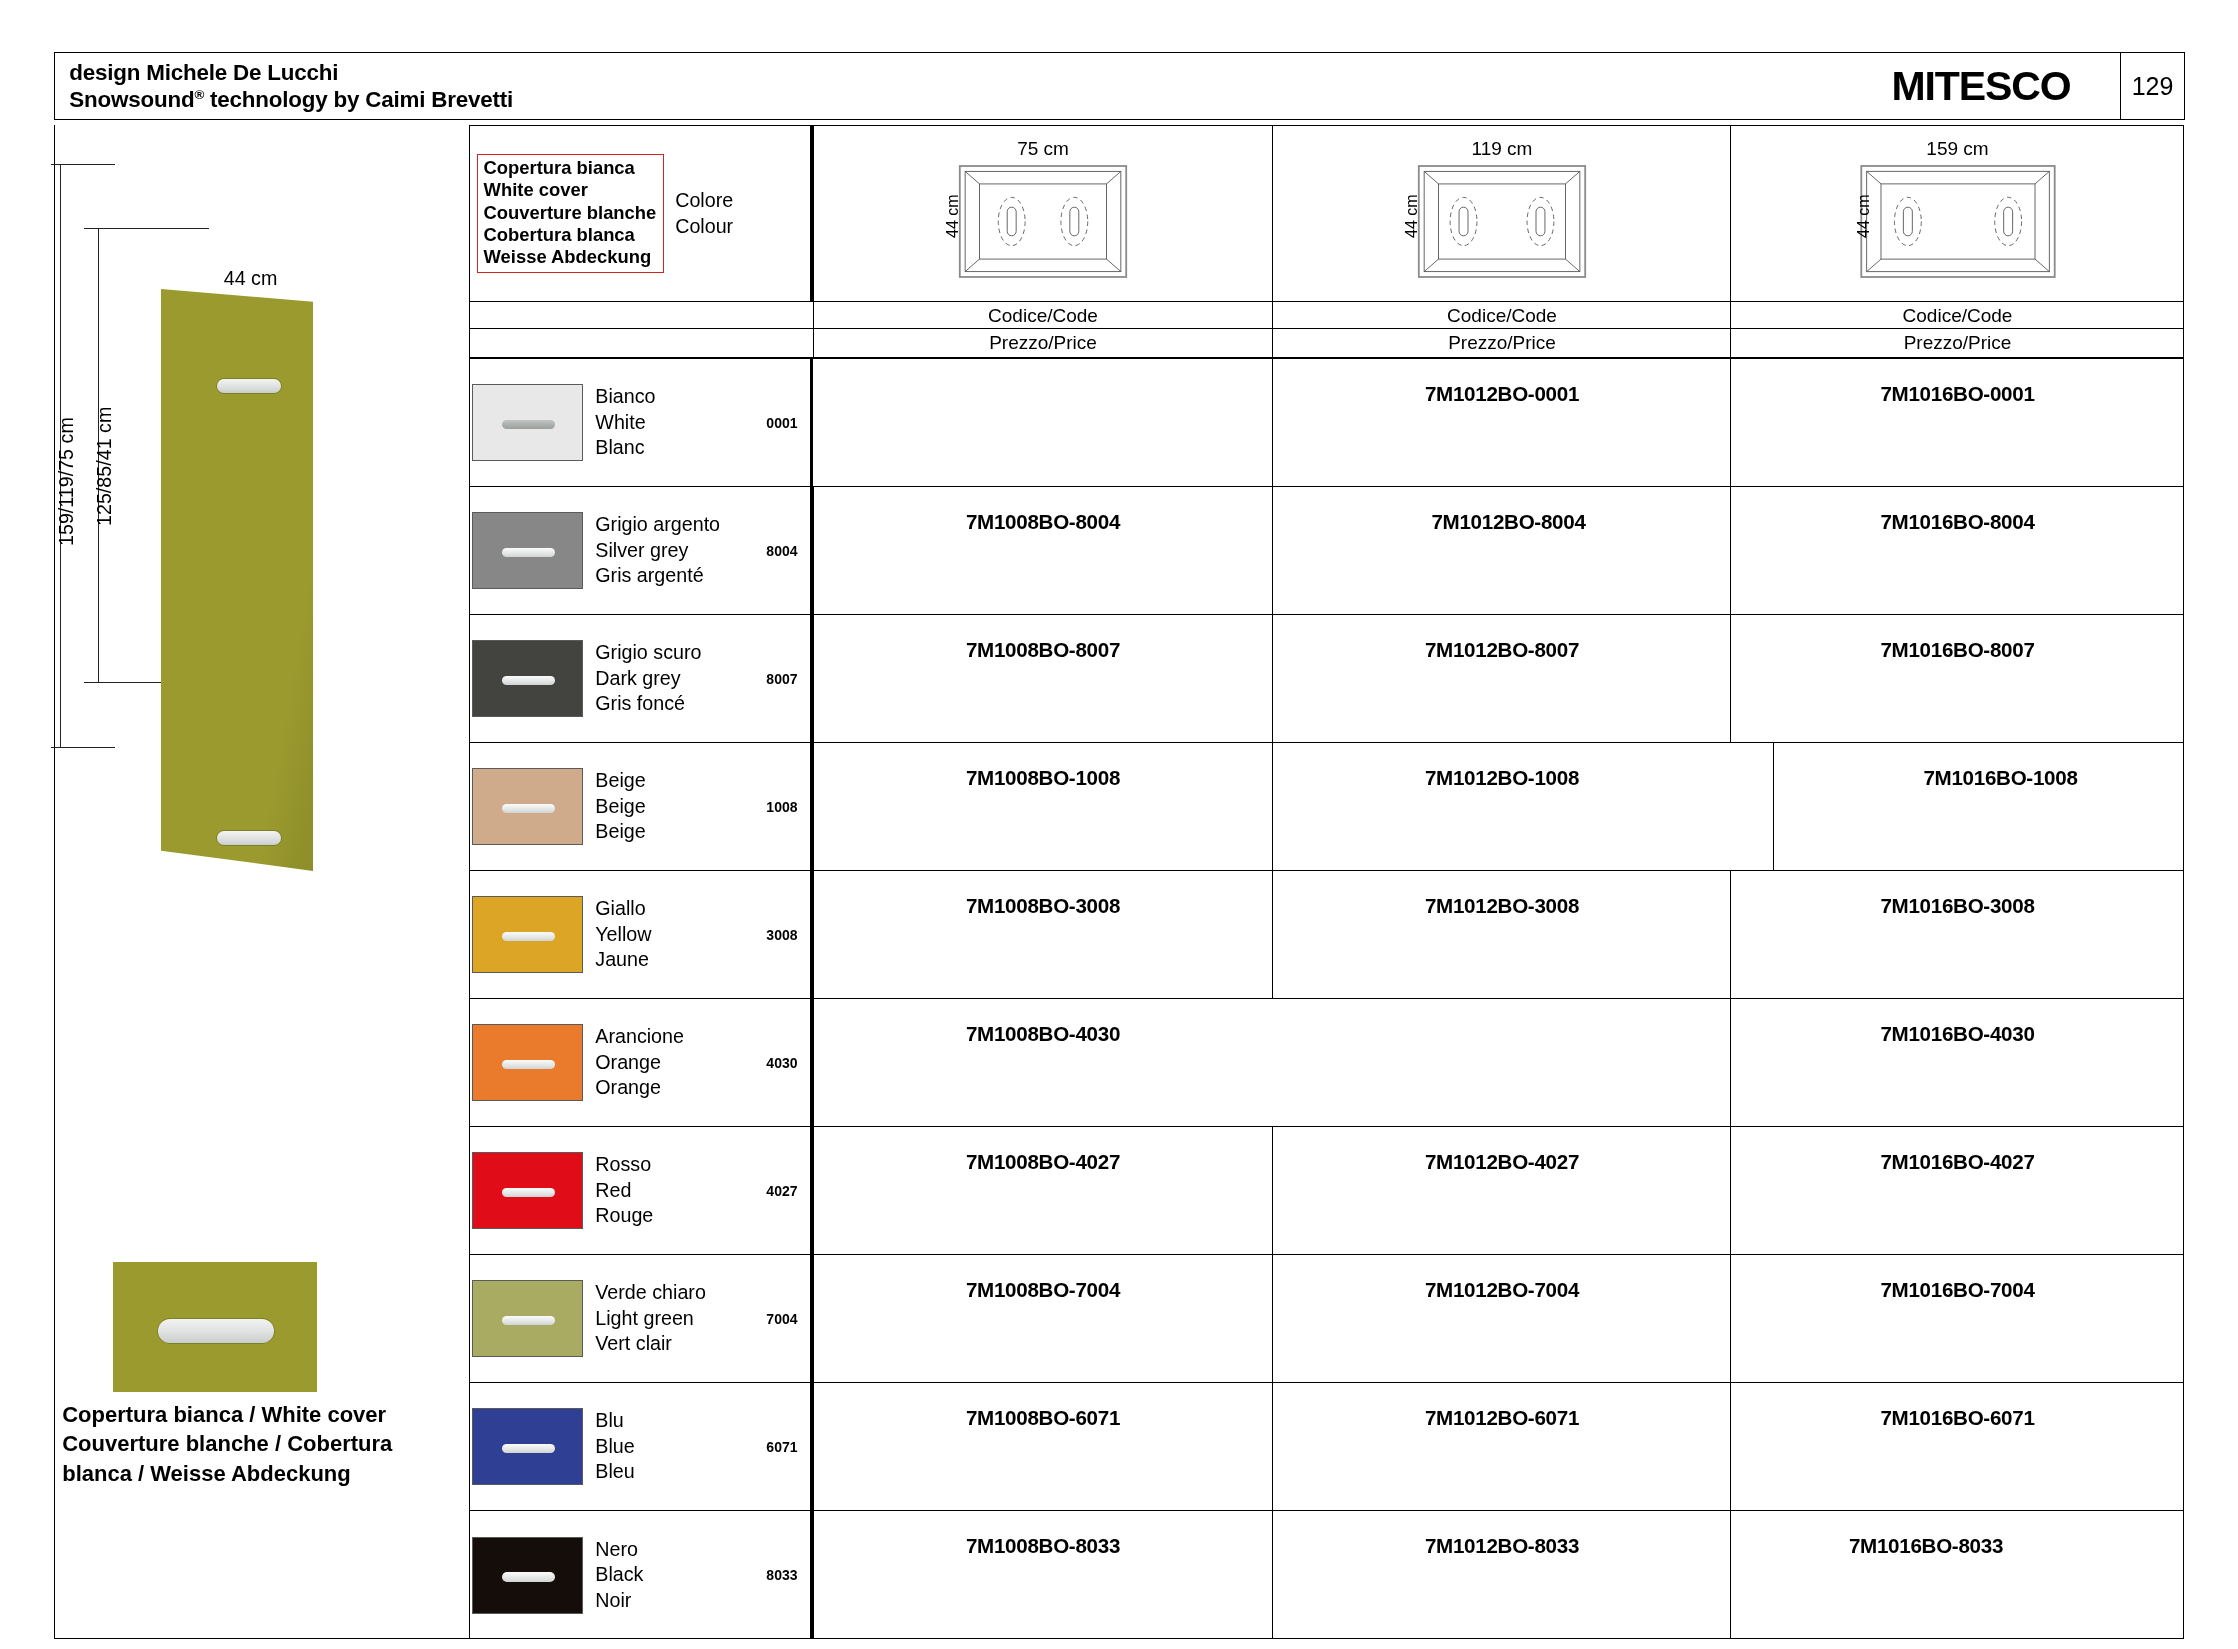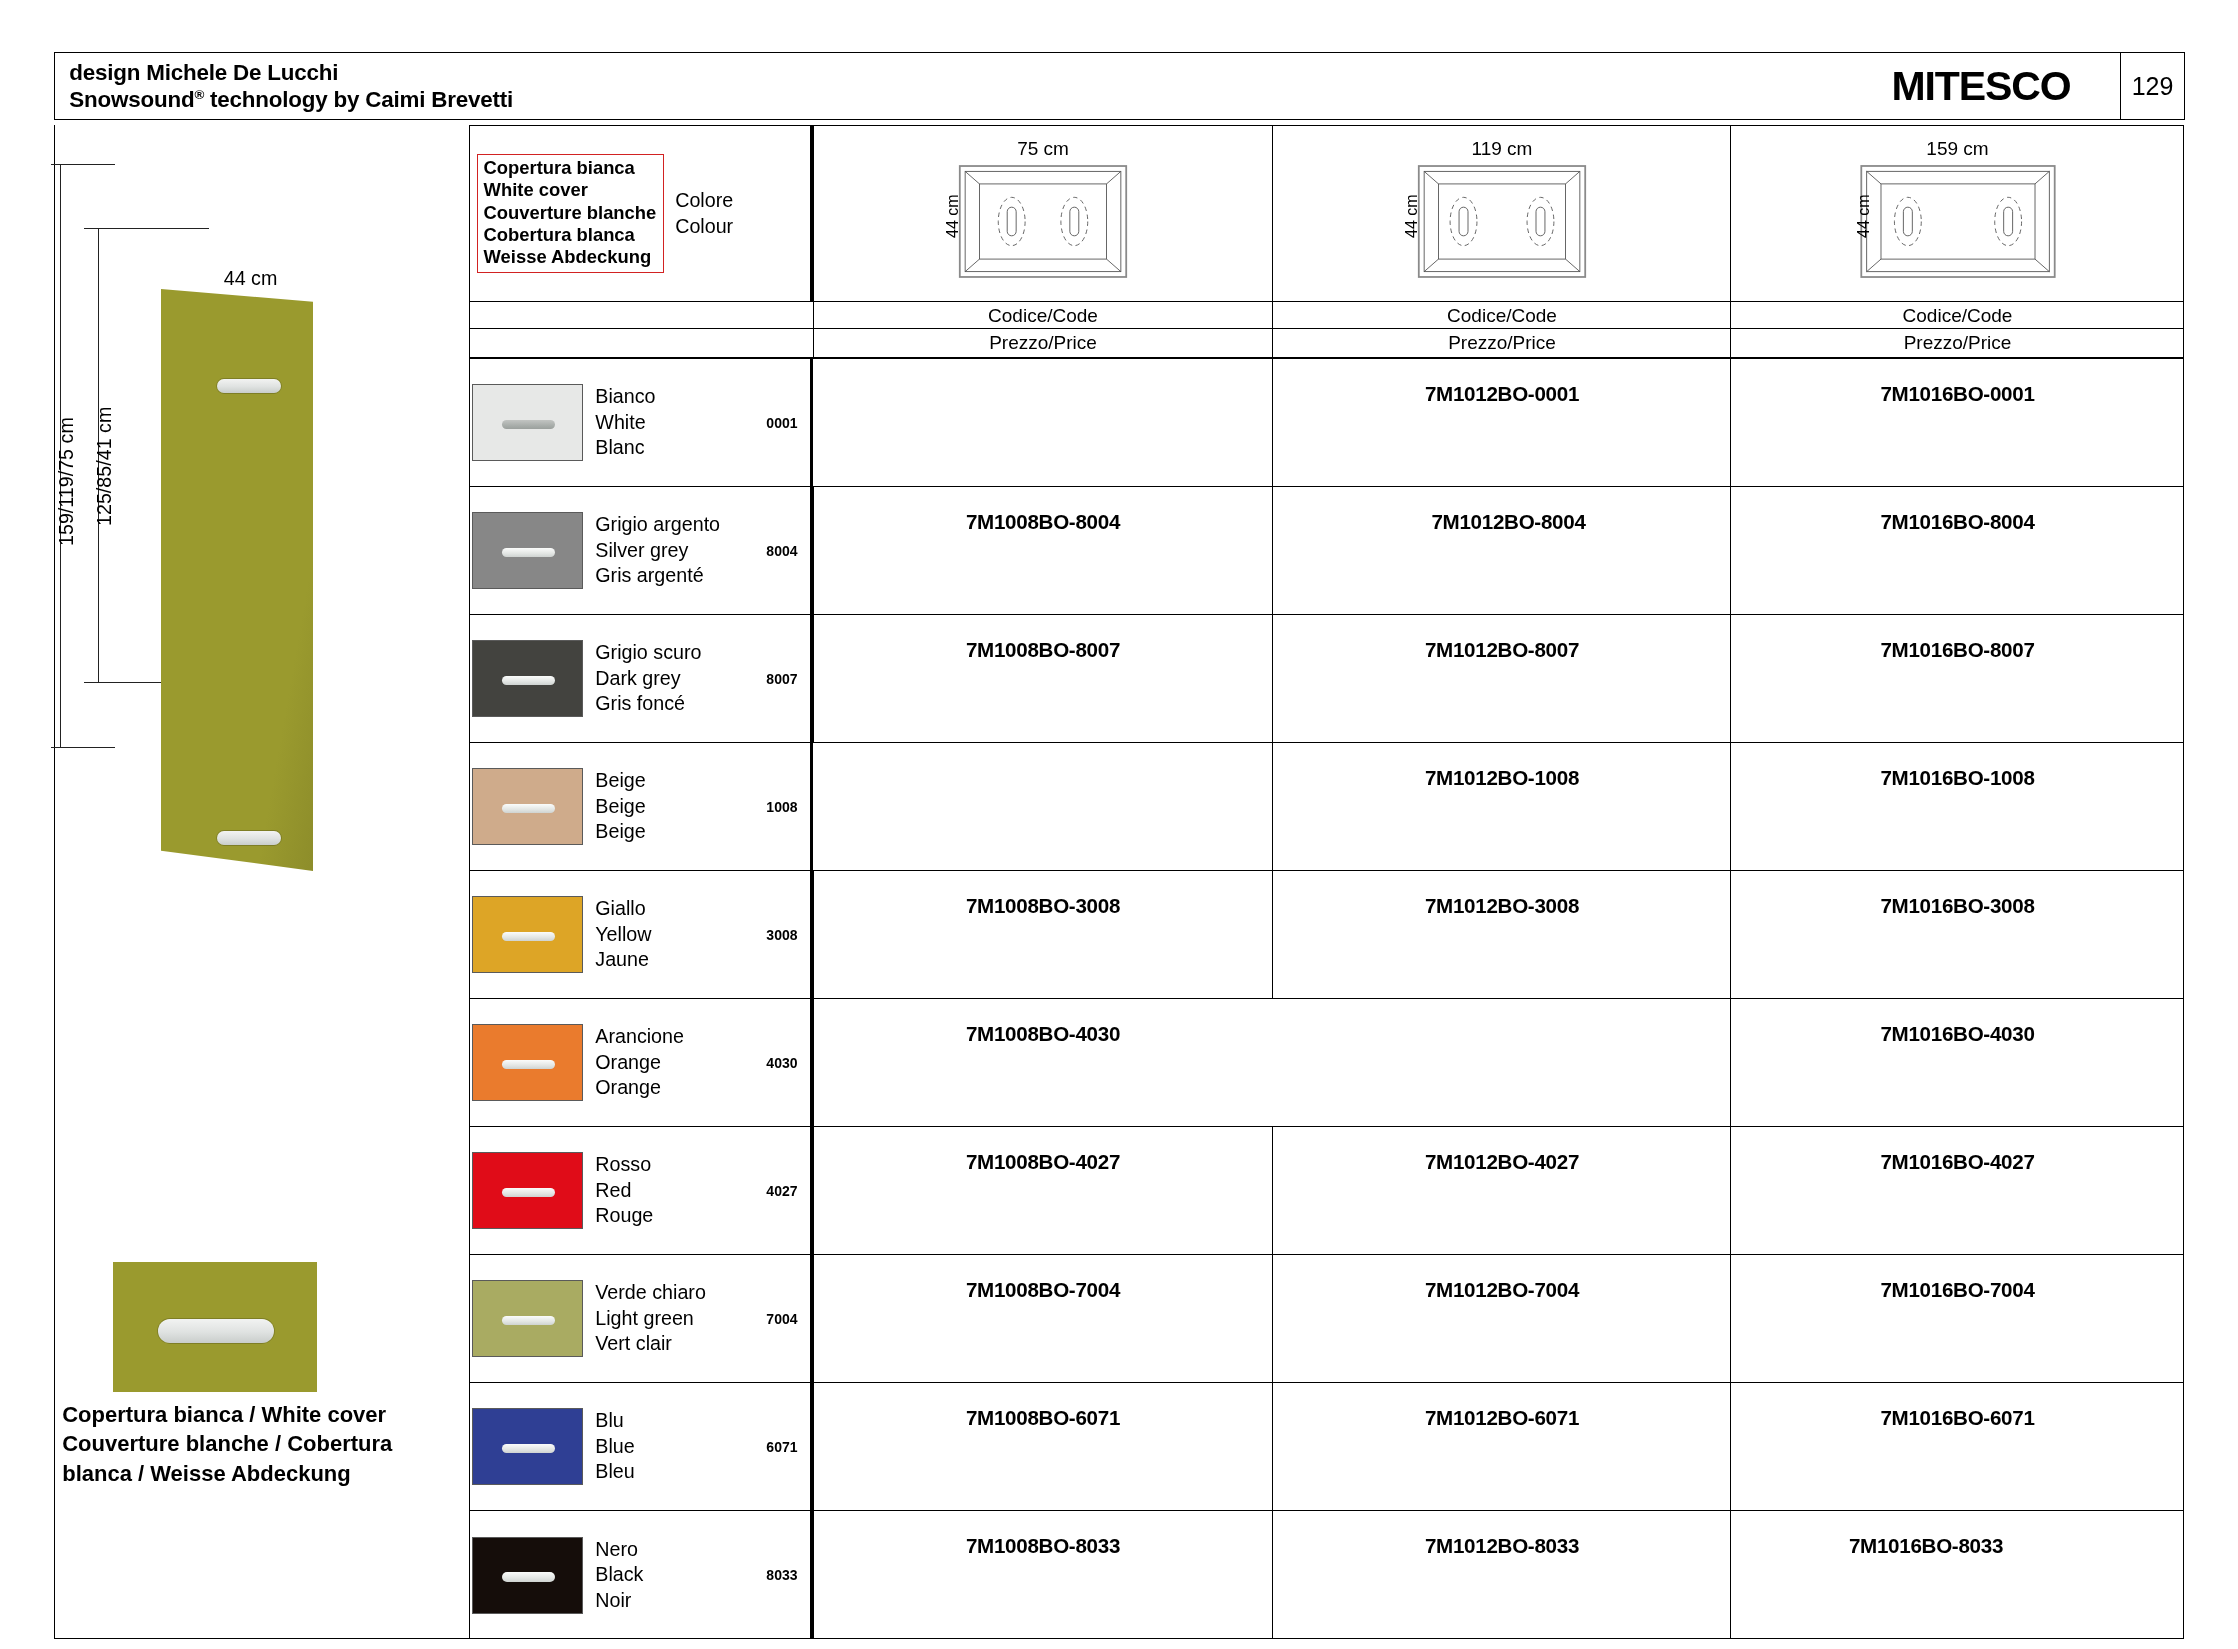--- a/index.html
+++ b/index.html
@@ -491,22 +491,23 @@
           <div class="swatch" style="background: rgb(207, 171, 139);">
             <div class="pill"></div>
           </div>
           <div class="names">
             <div>Beige</div>
             <div>Beige</div>
             <div>Beige</div>
           </div>
           <div class="colcode">1008</div>
         </div>
+        <div class="code-cell" style="left: 343px; width: 459px;">7M1008BO-1008</div>
         <div class="code-cell" style="left: 802px; width: 459px;">7M1012BO-1008</div>
-        <div class="code-cell" style="left: 1260px; width: 454px;">7M1016BO-1008</div>
+        <div class="code-cell" style="left: 1303px; width: 454px;">7M1016BO-1008</div>
       </div>
       <div class="trow">
         <div class="swatch-cell">
           <div class="swatch" style="background: rgb(221, 165, 38);">
             <div class="pill"></div>
           </div>
           <div class="names">
             <div>Giallo</div>
             <div>Yellow</div>
             <div>Jaune</div>

